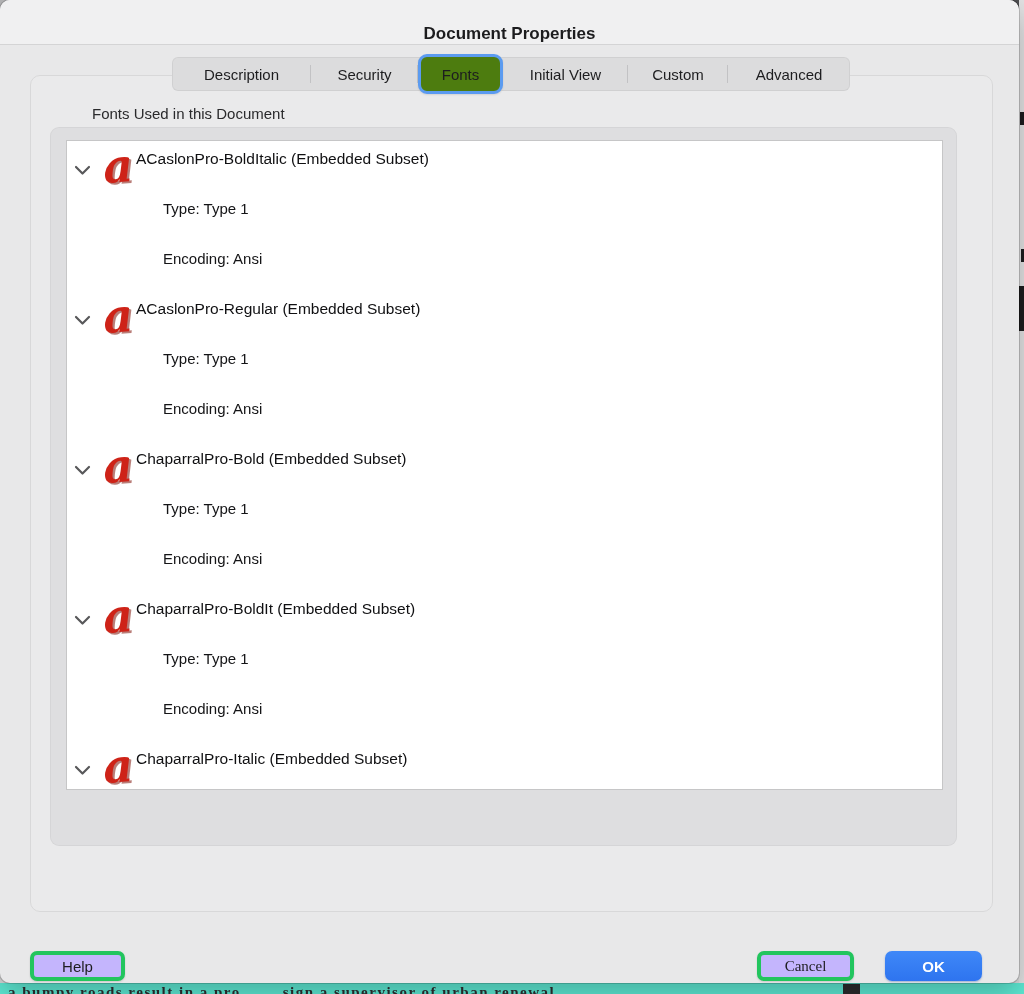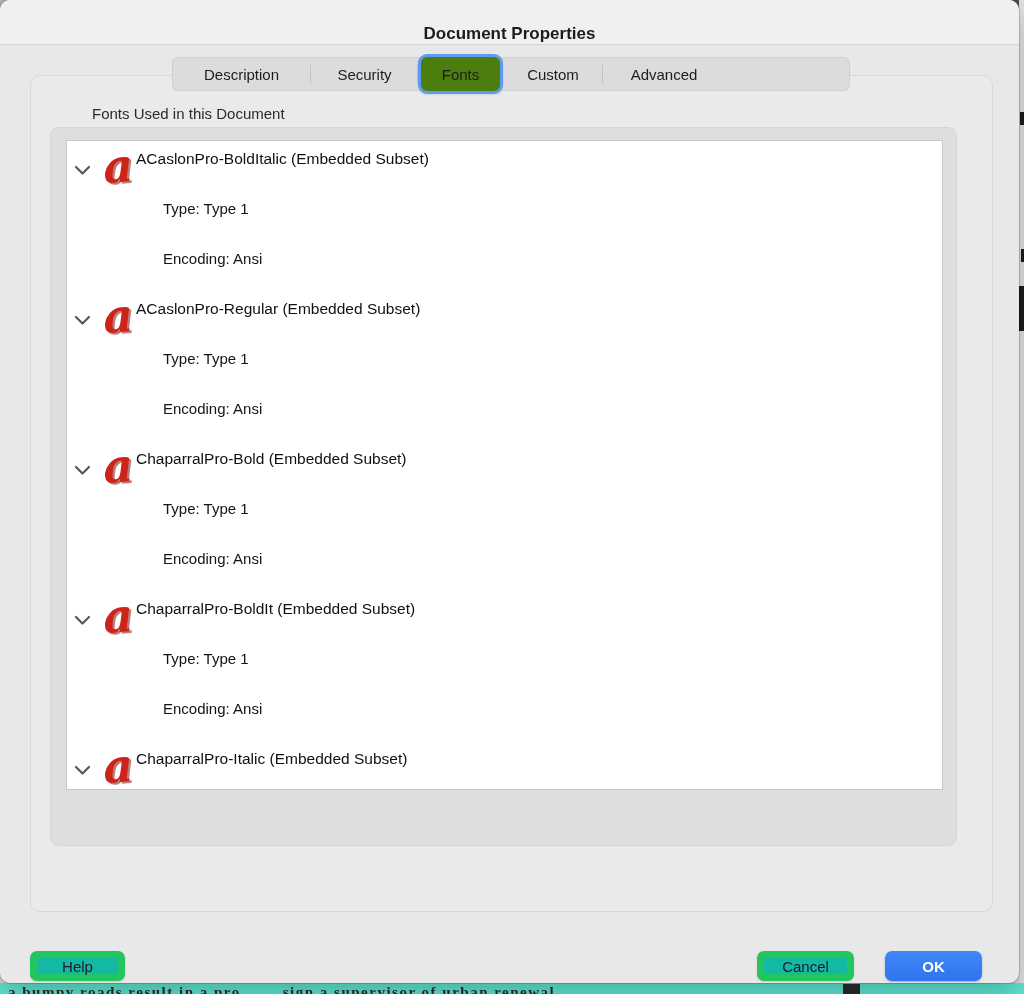--- a/index.html
+++ b/index.html
@@ -103,26 +103,26 @@
   }
   .entry-sub { position:relative; height:50px; }
   .entry-sub .sub-text {
     position:absolute; left:96px; top:9px; font-size:15px; color:#141416;
   }
 
   
   .btn {
     position:absolute; top:951px; height:30px; border-radius:7px;
     display:flex; align-items:center; justify-content:center;
-    font-size:15px; color:#1d1d1f; background:#14b8a6;
-    border:7px solid #22c55e; box-shadow:0 1px 2px rgba(0,0,0,.14);
+    font-size:15px; color:#1d1d1f; background:#c4b5fd;
+    border:4px solid #22c55e; box-shadow:0 1px 2px rgba(0,0,0,.14);
     cursor:default;
   }
   .btn-help   { left:30px;  width:95px; }
-  .btn-cancel { left:757px; width:97px; }
+  .btn-cancel { left:757px; width:97px;font-family:Liberation Serif, serif; }
   .btn-ok {
     left:885px; width:97px; border:none; color:#ffffff; font-weight:600;
     background:linear-gradient(#3f88f8, #2e74ef);
     box-shadow:0 1px 2px rgba(20,70,160,.35);
   }
 </style>
 </head>
 <body>
 
 <div class="bg-patch-tl"></div>
@@ -151,20 +151,24 @@
         <span>Description</span>
         <span class="sep"></span>
       </div>
     <div class="tab t1">
         <span>Security</span>
         <span class="sep"></span>
       </div>
     <div class="tab t2 selected">
         <span>Fonts</span>
       </div>
+    <div class="tab t3">
+        <span>Initial View</span>
+        <span class="sep"></span>
+      </div>
     <div class="tab t4">
         <span>Custom</span>
         <span class="sep"></span>
       </div>
     <div class="tab t5">
         <span>Advanced</span>
       </div>
   </div>
 
   <div class="group-label">Fonts Used in this Document</div>

